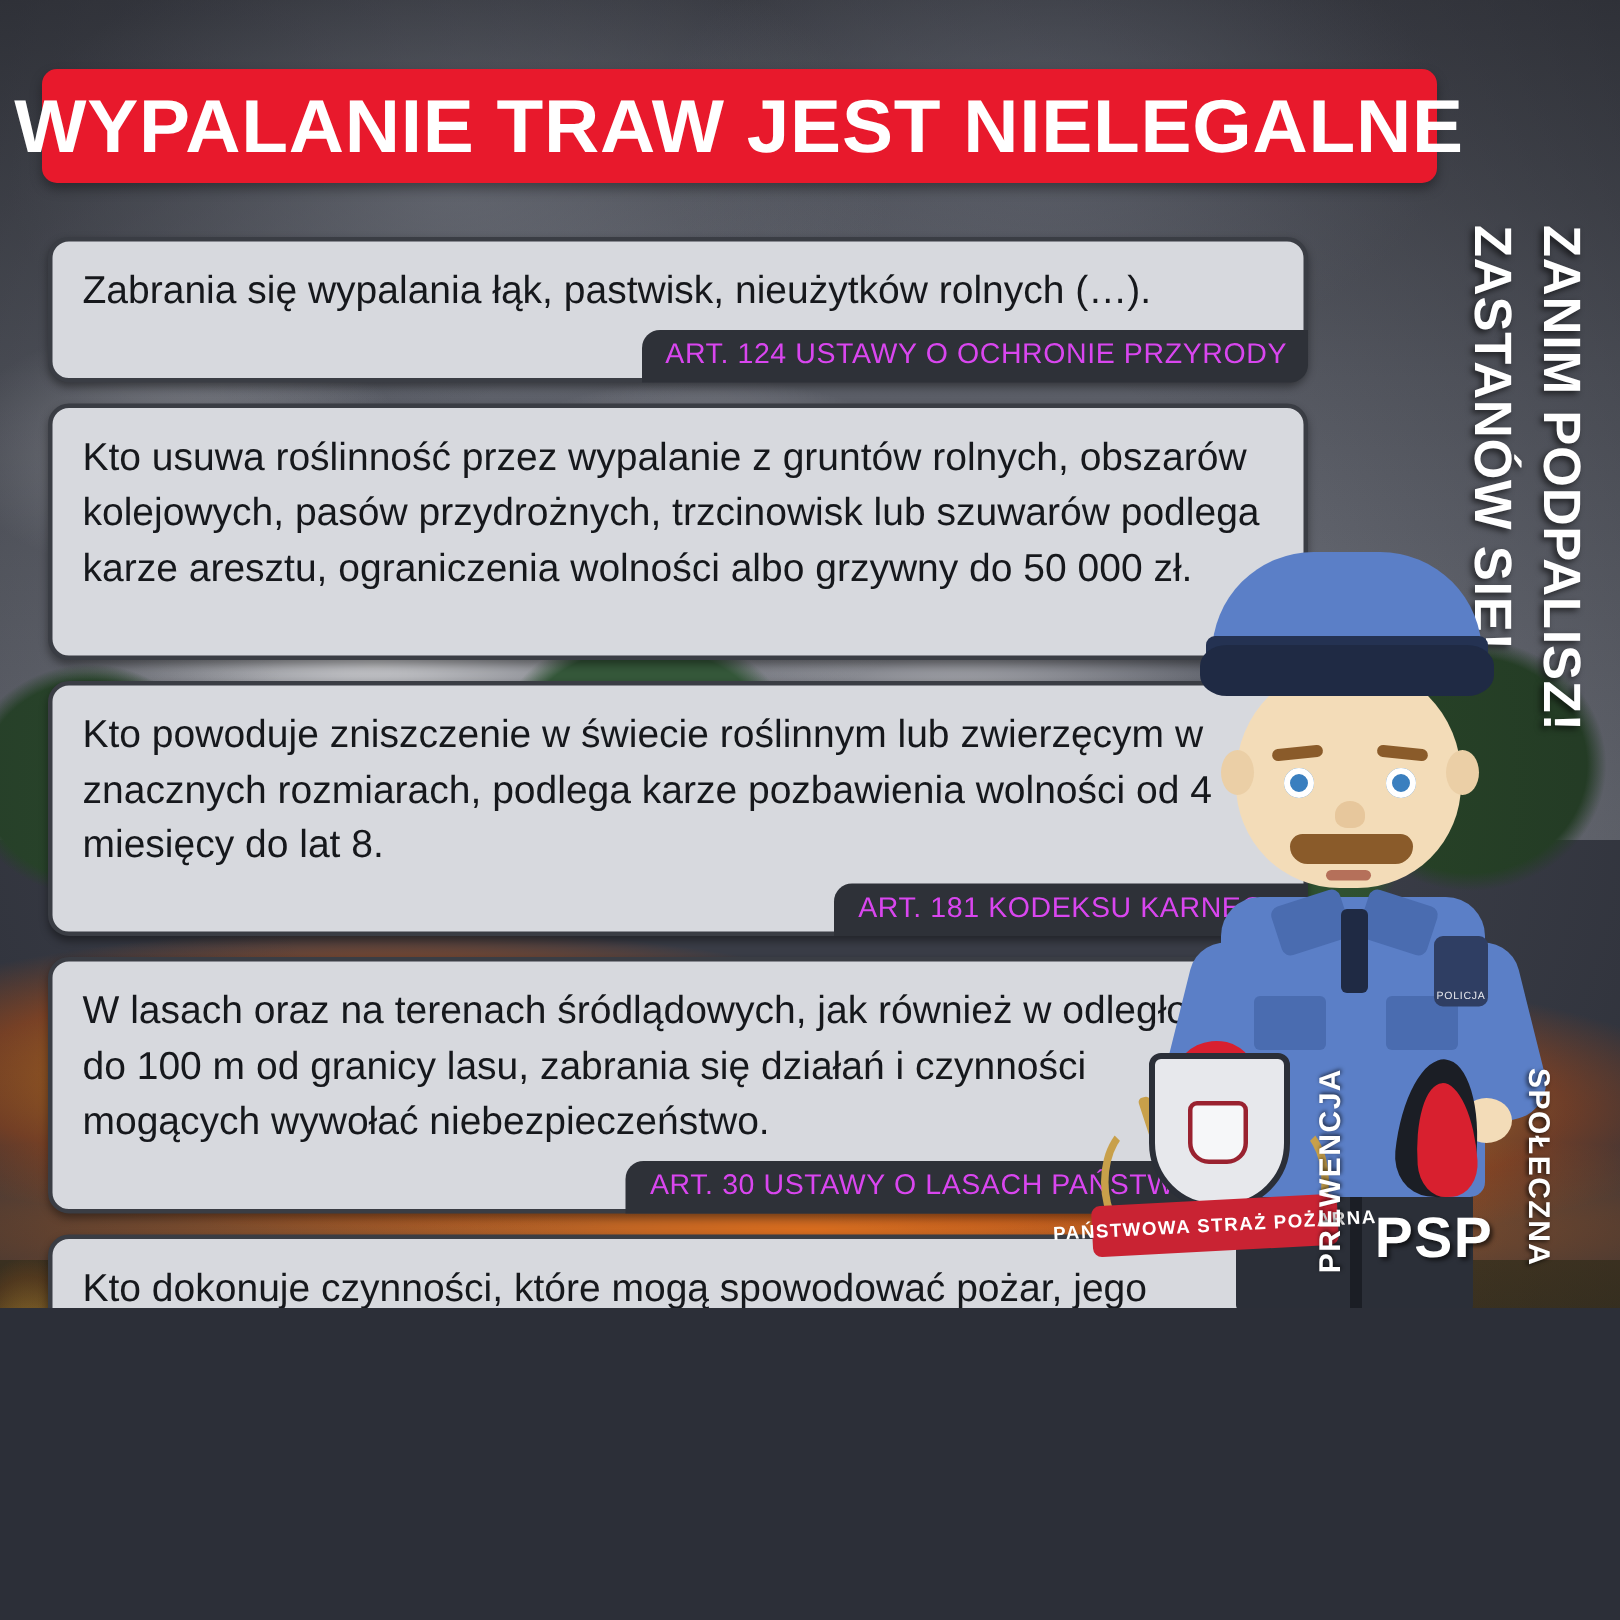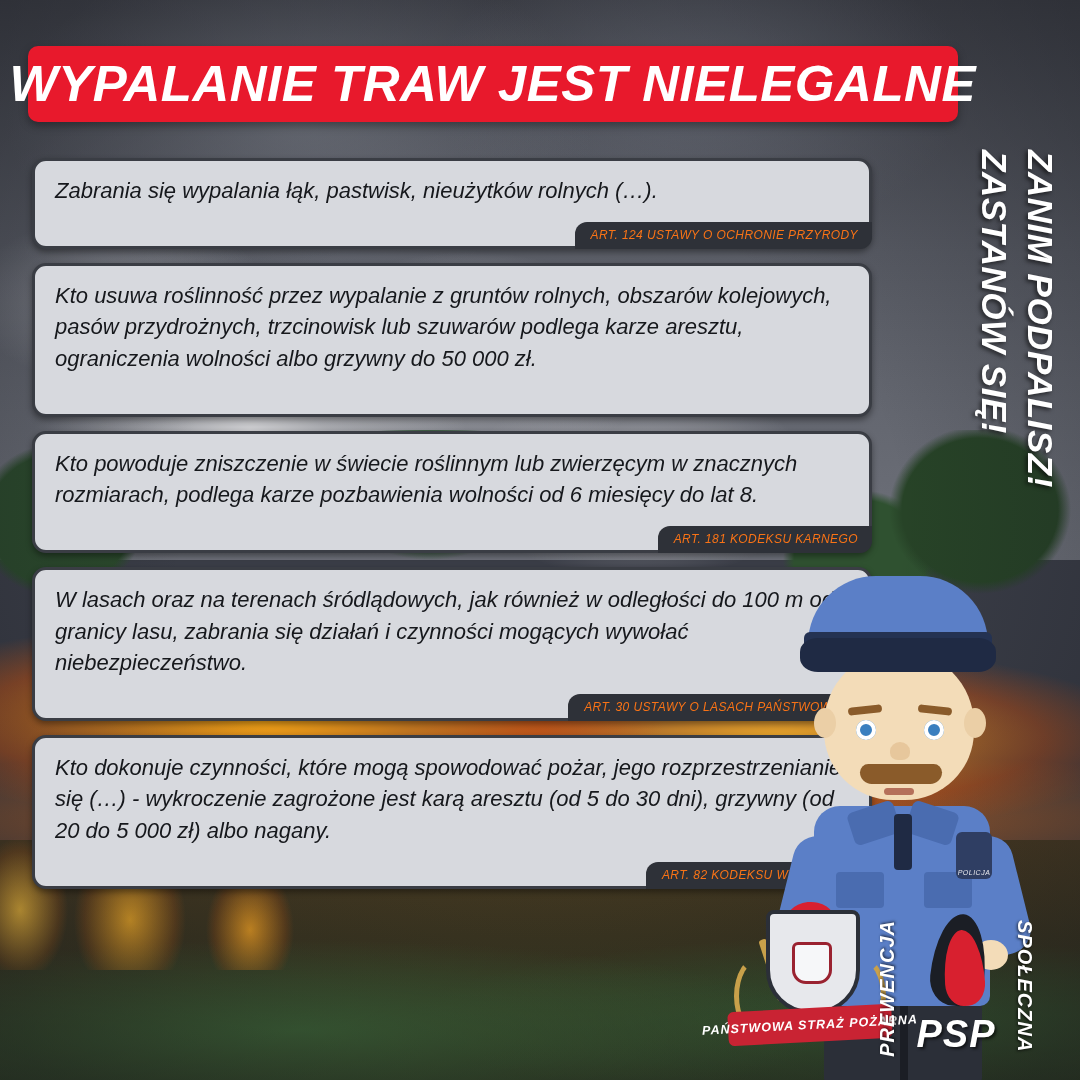--- a/index.html
+++ b/index.html
@@ -3,25 +3,24 @@
 <meta charset="utf-8">
 <style>
   html, body {
     margin: 0;
     padding: 0;
     background: #2c2f38;
   }
   .poster {
     position: relative;
     width: 1080px;
-    height: 1080px;
+    height: 872px;
     overflow: hidden;
     font-family: "Liberation Sans", sans-serif;
     background: #3a3d47;
-    font-style: italic;
   }
   
   .bg-sky {
     position: absolute;
     left: 0; top: 0; width: 1080px; height: 560px;
     background:
       radial-gradient(ellipse 420px 240px at 300px 120px, rgba(120,124,134,0.75), rgba(120,124,134,0) 70%),
       radial-gradient(ellipse 380px 220px at 700px 90px, rgba(105,109,120,0.8), rgba(105,109,120,0) 70%),
       linear-gradient(180deg, #45474f 0%, #5a5d66 45%, #6d7079 100%);
   }
@@ -116,31 +115,31 @@
     border: 3px solid #3a3d44;
     border-radius: 14px;
     box-shadow: 0 3px 6px rgba(0,0,0,0.4);
     margin-bottom: 14px;
     padding: 14px 20px 40px 20px;
     box-sizing: border-box;
   }
   .card p {
     margin: 0;
     color: #16181c;
-    font-size: 22px;
+    font-size: 26px;
     line-height: 1.42;
     font-family: "Liberation Sans", sans-serif;
   }
   .card .ref {
     position: absolute;
     right: -3px;
     bottom: -3px;
     background: #2e3138;
-    color: #f97316;
-    font-size: 12px;
+    color: #d946ef;
+    font-size: 19px;
     letter-spacing: 0.4px;
     padding: 6px 14px 7px 16px;
     border-radius: 12px 0 12px 0;
     text-transform: uppercase;
     white-space: nowrap;
     font-family: "Liberation Sans", sans-serif;
   }
 
   
   .slogan {
@@ -329,21 +328,21 @@
     <div class="card">
       <p>Zabrania się wypalania łąk, pastwisk, nieużytków rolnych (…).</p>
       <div class="ref">ART. 124 USTAWY O OCHRONIE PRZYRODY</div>
     </div>
 
     <div class="card">
       <p>Kto usuwa roślinność przez wypalanie z gruntów rolnych, obszarów kolejowych, pasów przydrożnych, trzcinowisk lub szuwarów podlega karze aresztu, ograniczenia wolności albo grzywny do 50 000 zł.</p>
     </div>
 
     <div class="card">
-      <p>Kto powoduje zniszczenie w świecie roślinnym lub zwierzęcym w znacznych rozmiarach, podlega karze pozbawienia wolności od 6 miesięcy do lat 8.</p>
+      <p>Kto powoduje zniszczenie w świecie roślinnym lub zwierzęcym w znacznych rozmiarach, podlega karze pozbawienia wolności od 4 miesięcy do lat 8.</p>
       <div class="ref">ART. 181 KODEKSU KARNEGO</div>
     </div>
 
     <div class="card">
       <p>W lasach oraz na terenach śródlądowych, jak również w odległości do 100 m od granicy lasu, zabrania się działań i czynności mogących wywołać niebezpieczeństwo.</p>
       <div class="ref">ART. 30 USTAWY O LASACH PAŃSTWOWYCH</div>
     </div>
 
     <div class="card">
       <p>Kto dokonuje czynności, które mogą spowodować pożar, jego rozprzestrzenianie się (…) - wykroczenie zagrożone jest karą aresztu (od 5 do 30 dni), grzywny (od 20 do 5 000 zł) albo nagany.</p>

